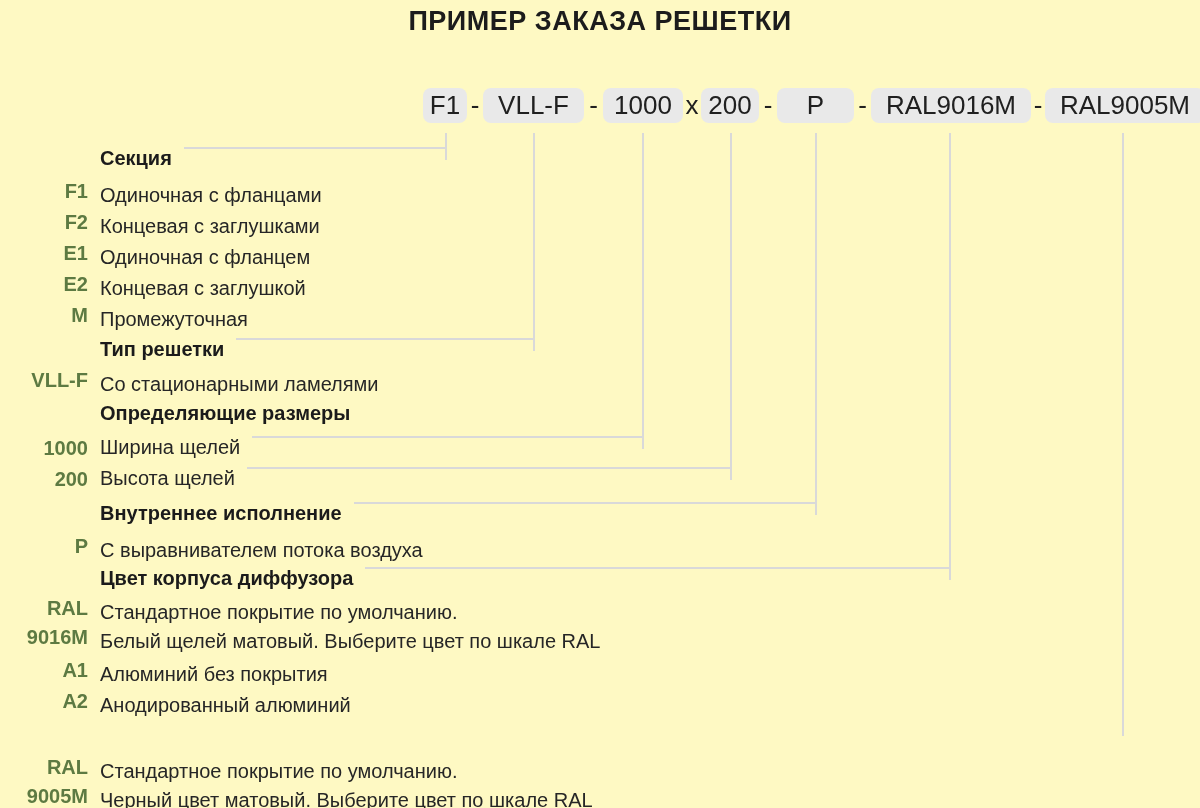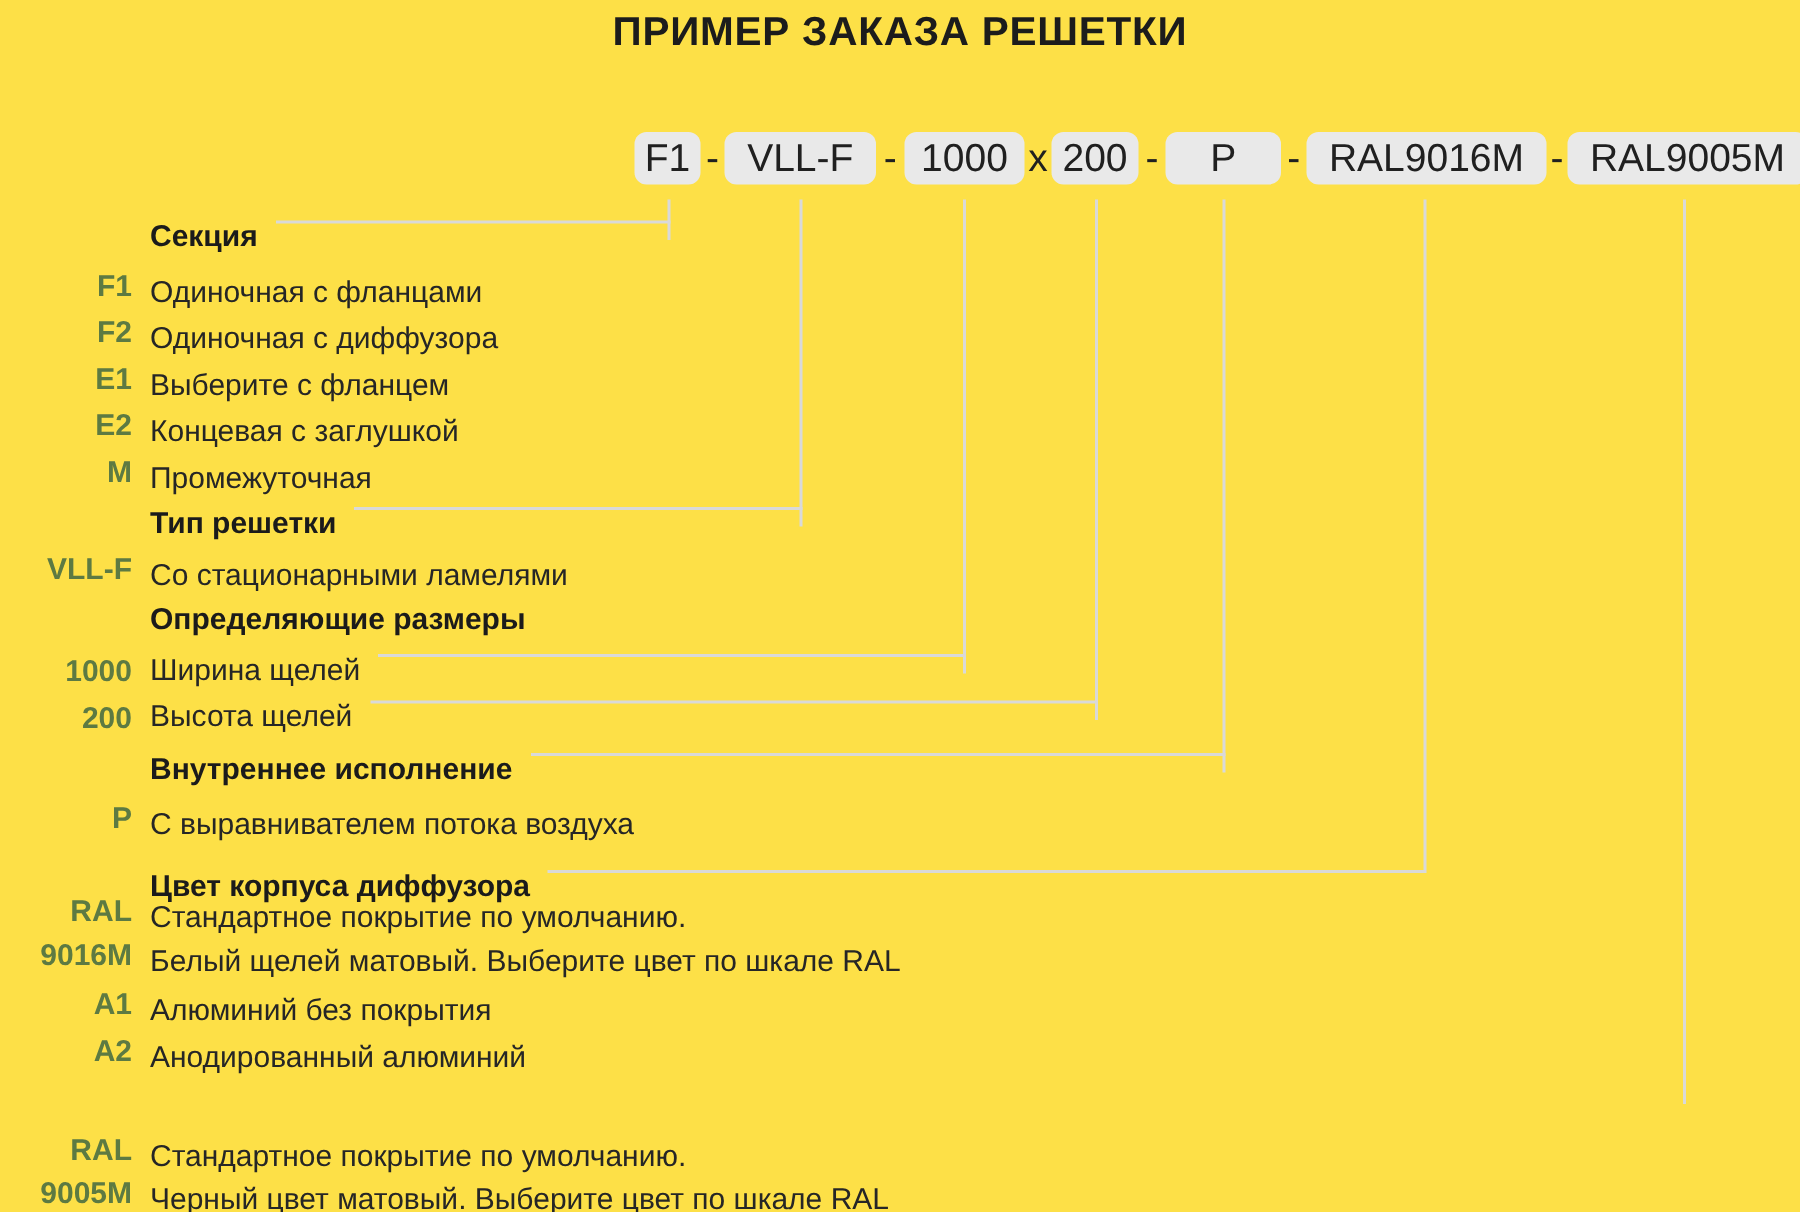--- a/index.html
+++ b/index.html
@@ -6,21 +6,21 @@
     --green:#5d7a42;
     --box-bg:#e9e9e9;
     --line:#d9d9d9;
     --text:#212121;
   }
   *{margin:0;padding:0;box-sizing:border-box;}
   html,body{background:#ffffff;}
   .canvas{
     position:relative;
     width:1200px;height:808px;
-    background:#fde047;
+    background:#fef9c3;
     overflow:hidden;
     font-family:"Liberation Sans","DejaVu Sans",sans-serif;
     color:var(--text);
   }
   .title{
     position:absolute;top:6px;left:0;width:100%;
     text-align:center;
     font-size:27px;font-weight:700;letter-spacing:.5px;
     color:#1c1c1c;
   }
@@ -96,25 +96,25 @@
   <div class="flexrow" style="top:147px;width:347px">
     <span class="hdr">Секция</span>
     <span class="lead"></span>
   </div>
   <div class="row" style="top:179px">
     <span class="code">F1</span>
     <span class="desc">Одиночная с фланцами</span>
   </div>
   <div class="row" style="top:210px">
     <span class="code">F2</span>
-    <span class="desc">Одиночная с диффузора</span>
+    <span class="desc">Концевая с заглушками</span>
   </div>
   <div class="row" style="top:241px">
     <span class="code">E1</span>
-    <span class="desc">Выберите с фланцем</span>
+    <span class="desc">Одиночная с фланцем</span>
   </div>
   <div class="row" style="top:272px">
     <span class="code">E2</span>
     <span class="desc">Концевая с заглушкой</span>
   </div>
   <div class="row" style="top:303px">
     <span class="code">M</span>
     <span class="desc">Промежуточная</span>
   </div>
 
@@ -147,21 +147,21 @@
 
   <div class="flexrow" style="top:467px;width:632px">
     <span class="itemtxt">Высота щелей</span>
     <span class="lead"></span>
   </div>
   <div class="row" style="top:534px">
     <span class="code">P</span>
     <span class="desc">С выравнивателем потока воздуха</span>
   </div>
 
-  <div class="flexrow" style="top:580px;width:851px">
+  <div class="flexrow" style="top:567px;width:851px">
     <span class="hdr">Цвет корпуса диффузора</span>
     <span class="lead"></span>
   </div>
   <div class="row" style="top:596px">
     <span class="code">RAL</span>
     <span class="desc">Стандартное покрытие по умолчанию.</span>
   </div>
   <div class="row" style="top:625px">
     <span class="code">9016M</span>
     <span class="desc">Белый щелей матовый. Выберите цвет по шкале RAL</span>

